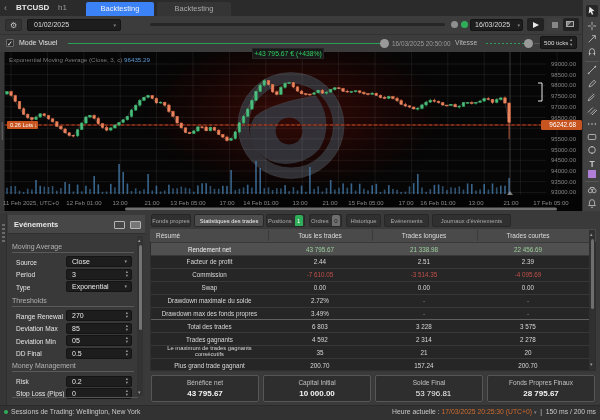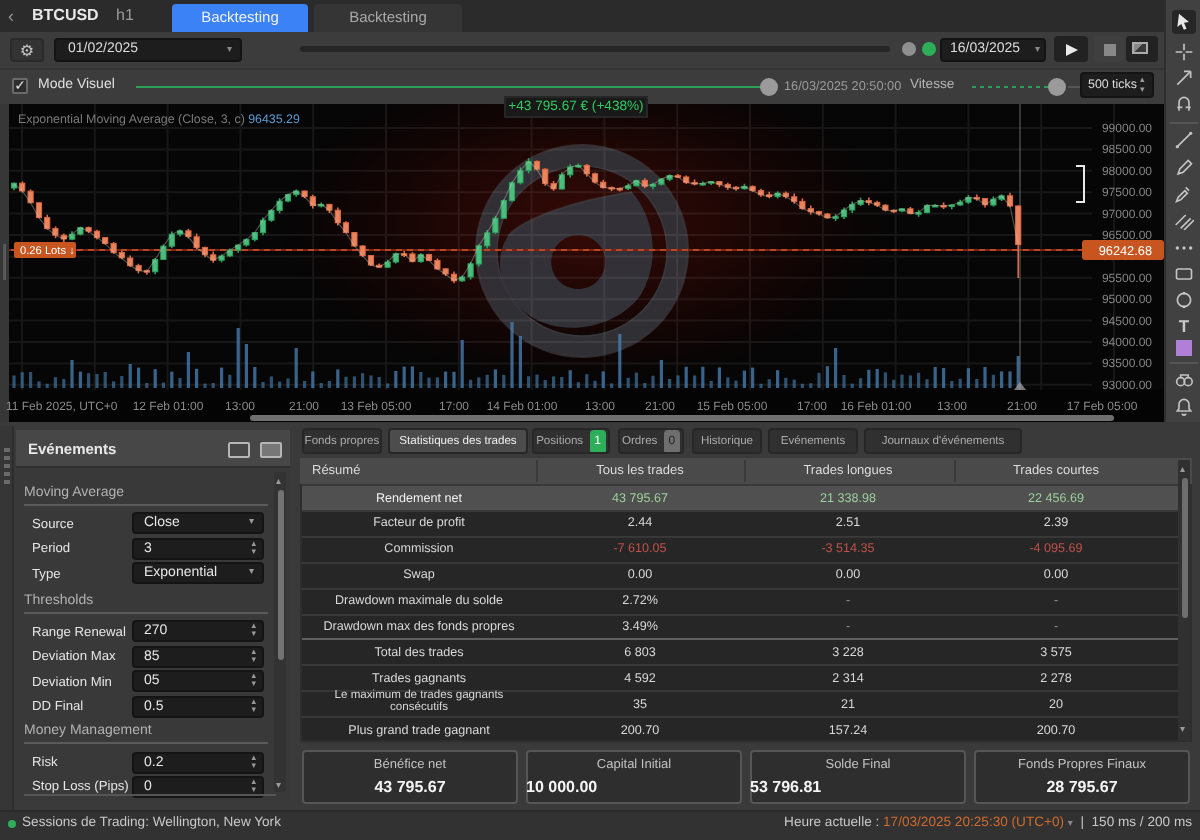--- a/index.html
+++ b/index.html
@@ -633,22 +633,22 @@
 <div class="abs" style="left:151px;top:361.6px;width:117px;color:#d8d8d8;font-size:6.3px;text-align:center">Plus grand trade gagnant</div>
 <div class="abs" style="left:270px;top:361.6px;width:100px;color:#d8d8d8;font-size:6.3px;text-align:center">200.70</div>
 <div class="abs" style="left:374px;top:361.6px;width:100px;color:#d8d8d8;font-size:6.3px;text-align:center">157.24</div>
 <div class="abs" style="left:478px;top:361.6px;width:100px;color:#d8d8d8;font-size:6.3px;text-align:center">200.70</div>
 <div class="abs" style="left:151px;top:371.0px;width:438px;height:1px;background:#383838"></div>
 <div class="abs" style="left:151px;top:375px;width:108px;height:27px;background:#2e2e2e;border:1px solid #565656;border-radius:2px"></div>
 <div class="abs" style="left:151px;top:379px;width:108px;color:#c2c2c2;font-size:6.5px;text-align:center">Bénéfice net</div>
 <div class="abs" style="left:151px;top:389px;width:108px;color:#f5f5f5;font-size:8px;font-weight:bold;text-align:center">43 795.67</div>
 <div class="abs" style="left:263px;top:375px;width:108px;height:27px;background:#2e2e2e;border:1px solid #565656;border-radius:2px"></div>
 <div class="abs" style="left:263px;top:379px;width:108px;color:#c2c2c2;font-size:6.5px;text-align:center">Capital Initial</div>
-<div class="abs" style="left:263px;top:389px;width:108px;color:#f5f5f5;font-size:8px;font-weight:bold;text-align:left">10 000.00</div>
+<div class="abs" style="left:263px;top:389px;width:108px;color:#f5f5f5;font-size:8px;font-weight:bold;text-align:center">10 000.00</div>
 <div class="abs" style="left:375px;top:375px;width:108px;height:27px;background:#2e2e2e;border:1px solid #565656;border-radius:2px"></div>
 <div class="abs" style="left:375px;top:379px;width:108px;color:#c2c2c2;font-size:6.5px;text-align:center">Solde Final</div>
-<div class="abs" style="left:375px;top:389px;width:117px;color:#f5f5f5;font-size:8px;font-weight:bold;text-align:left">53 796.81</div>
+<div class="abs" style="left:375px;top:389px;width:117px;color:#f5f5f5;font-size:8px;font-weight:normal;text-align:center">53 796.81</div>
 <div class="abs" style="left:487px;top:375px;width:108px;height:27px;background:#2e2e2e;border:1px solid #565656;border-radius:2px"></div>
 <div class="abs" style="left:487px;top:379px;width:108px;color:#c2c2c2;font-size:6.5px;text-align:center">Fonds Propres Finaux</div>
 <div class="abs" style="left:487px;top:389px;width:108px;color:#f5f5f5;font-size:8px;font-weight:bold;text-align:center">28 795.67</div>
 <div class="abs" style="left:0;top:405px;width:600px;height:15px;background:#323232;border-top:1px solid #2a2a2a"></div>
 <div class="abs" style="left:4px;top:410px;width:4px;height:4px;background:#2fae5a;border-radius:50%"></div>
 <div class="abs" style="left:11px;top:408px;color:#c8c8c8;font-size:6.8px">Sessions de Trading: Wellington, New York</div>
 <div class="abs" style="left:330px;top:408px;width:266px;color:#c8c8c8;font-size:6.8px;text-align:right">Heure actuelle : <span style="color:#d06a2c">17/03/2025 20:25:30 (UTC+0)</span> <span style="color:#888;font-size:5px">▾</span> &nbsp;|&nbsp; 150 ms / 200 ms</div>
 </body></html>

